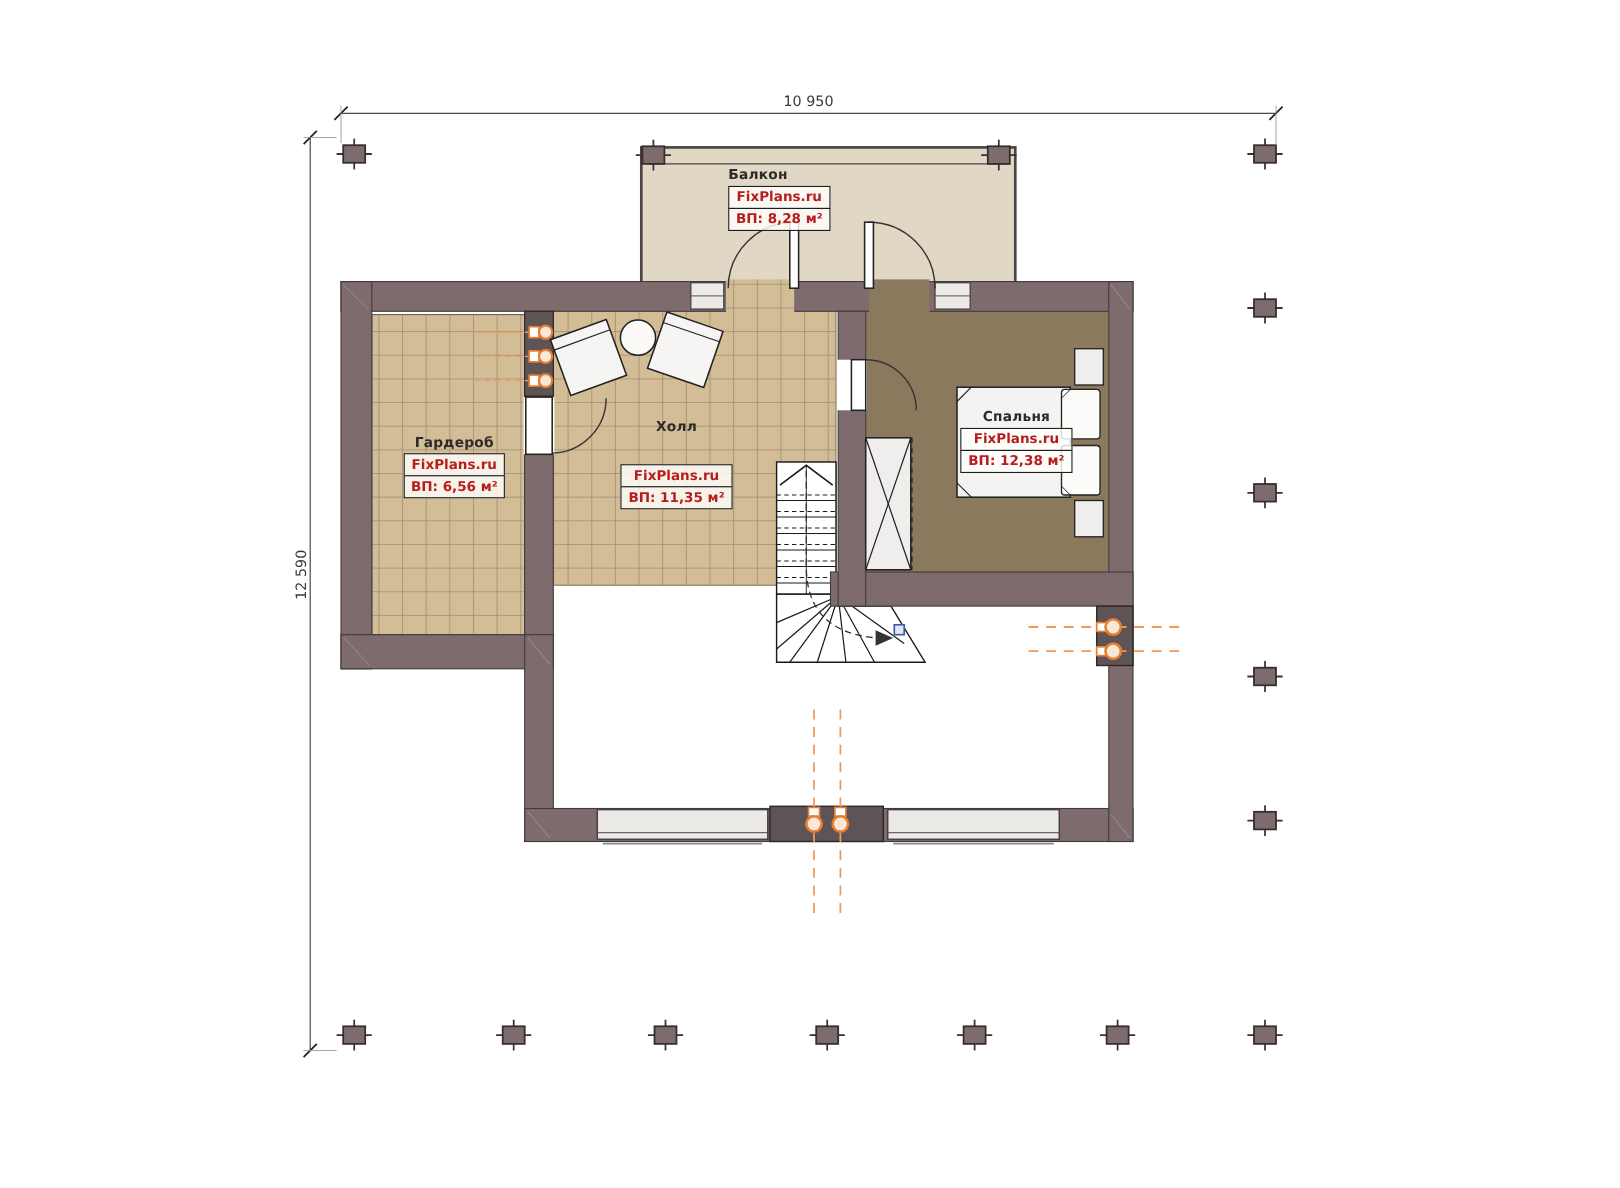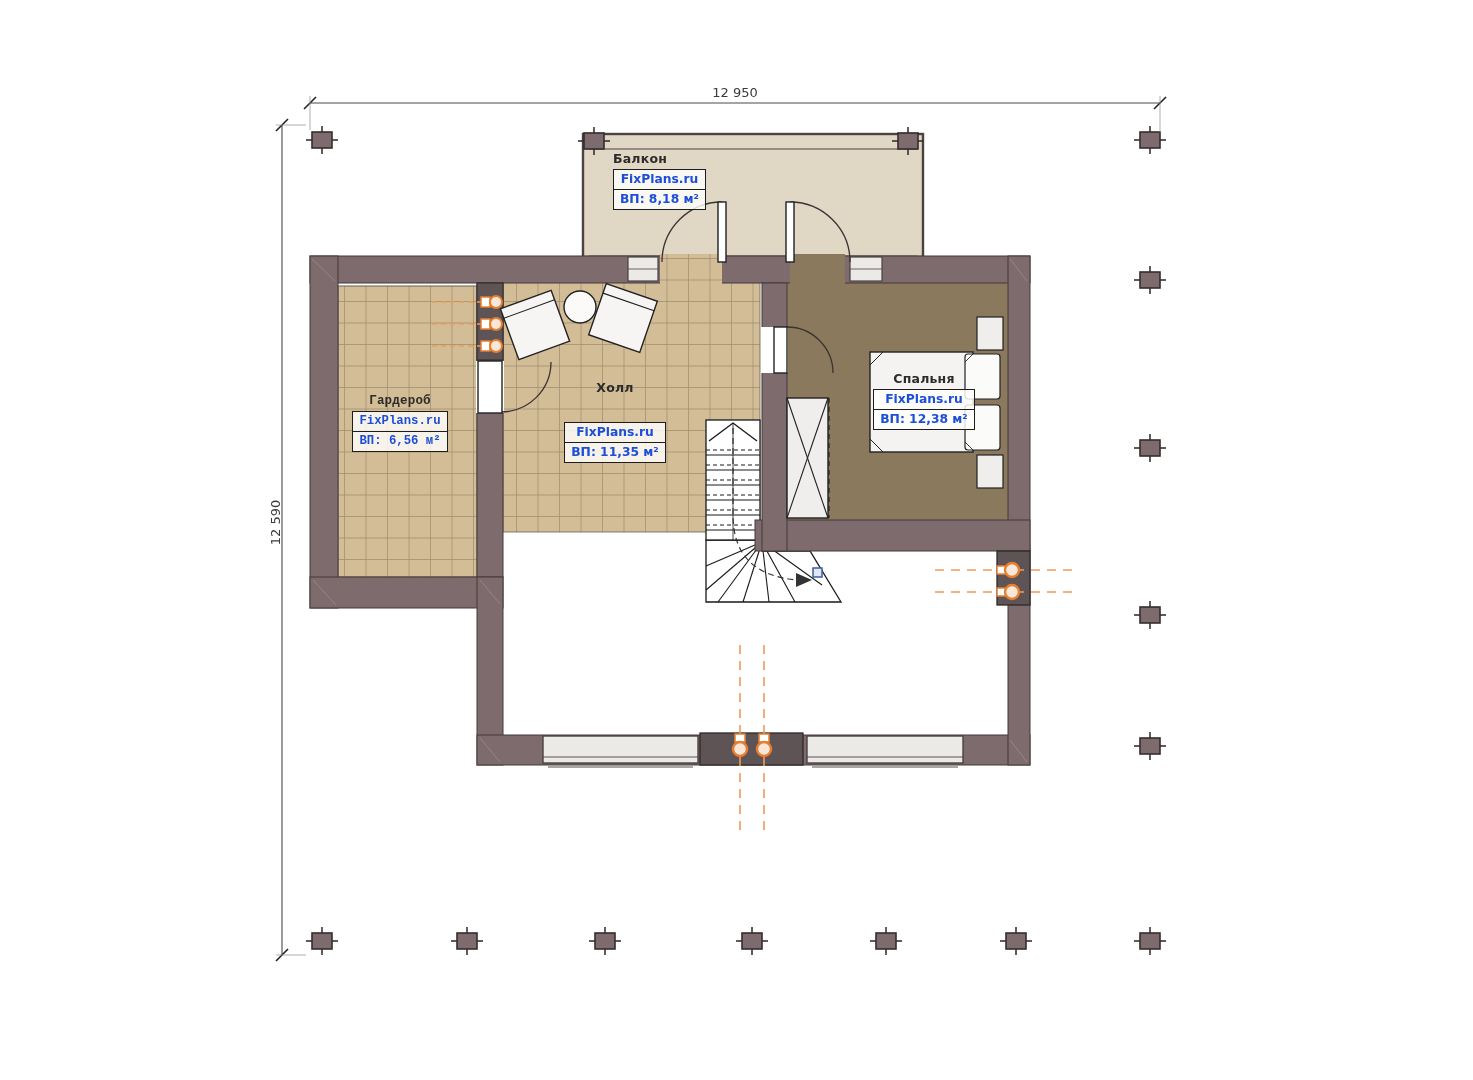--- a/index.html
+++ b/index.html
@@ -11,21 +11,21 @@
   .room-label{position:absolute;display:flex;flex-direction:column;z-index:5;}
   .room-label.centered{align-items:center;}
   .room-label.leftal{align-items:flex-start;}
   .room-name{
     font-size:12.5px;font-weight:700;color:#2d2b2a;margin-bottom:3px;
     letter-spacing:.2px;white-space:nowrap;
   }
   .label-boxes{display:inline-flex;flex-direction:column;align-items:stretch;}
   .lbox{
     border:1.6px solid #1f1d1c;background:rgba(255,255,253,.82);
-    font-size:12.3px;font-weight:700;color:#1d4ed8;text-align:center;
+    font-size:12.3px;font-weight:700;color:#b91c1c;text-align:center;
     padding:2px 6px;white-space:nowrap;line-height:1.25;
   }
   .lbox + .lbox{margin-top:-1.6px;}
   .dim-label{
     position:absolute;font-size:13px;color:#3a3a3a;z-index:4;
     width:90px;text-align:center;white-space:nowrap;
   }
   #dim-left-label{transform:rotate(-90deg);transform-origin:center center;}
 </style>
 </head>
@@ -264,33 +264,33 @@
   </g>
   <g stroke="#4a4a4a">
     <line x1="282" y1="125" x2="282" y2="955" stroke-width="1.1"></line>
     <line x1="276" y1="131" x2="288" y2="119" stroke="#222" stroke-width="1.6"></line>
     <line x1="276" y1="961" x2="288" y2="949" stroke="#222" stroke-width="1.6"></line>
     <line x1="276" y1="125" x2="306" y2="125" stroke="#999" stroke-width="0.8"></line>
     <line x1="276" y1="955" x2="306" y2="955" stroke="#999" stroke-width="0.8"></line>
   </g>
 </svg>
 
-<div class="dim-label" id="dim-top-label" style="left:690px;top:85px;">12 950</div>
+<div class="dim-label" id="dim-top-label" style="left:690px;top:85px;">10 950</div>
 
 <div class="dim-label" id="dim-left-label" style="left:230px;top:515px;">12 590</div>
 
-<div class="room-label leftal" style="left:569px;top:151px;padding-left:44px;">
+<div class="room-label leftal" style="left:618px;top:151px;padding-left:44px;">
   <div class="room-name">Балкон</div>
   <div class="label-boxes">
     <div class="lbox">FixPlans.ru</div>
-    <div class="lbox">ВП: 8,18 м²</div>
+    <div class="lbox">ВП: 8,28 м²</div>
   </div>
 </div>
 
-<div class="room-label centered" style="left:345px;top:394px;width:110px;font-family:Liberation Mono, monospace;">
+<div class="room-label centered" style="left:358px;top:394px;width:110px;">
   <div class="room-name">Гардероб</div>
   <div class="label-boxes">
     <div class="lbox">FixPlans.ru</div>
     <div class="lbox">ВП: 6,56 м²</div>
   </div>
 </div>
 
 <div class="room-label centered" style="left:560px;top:380px;width:110px;gap:24px;">
   <div class="room-name">Холл</div>
   <div class="label-boxes">

